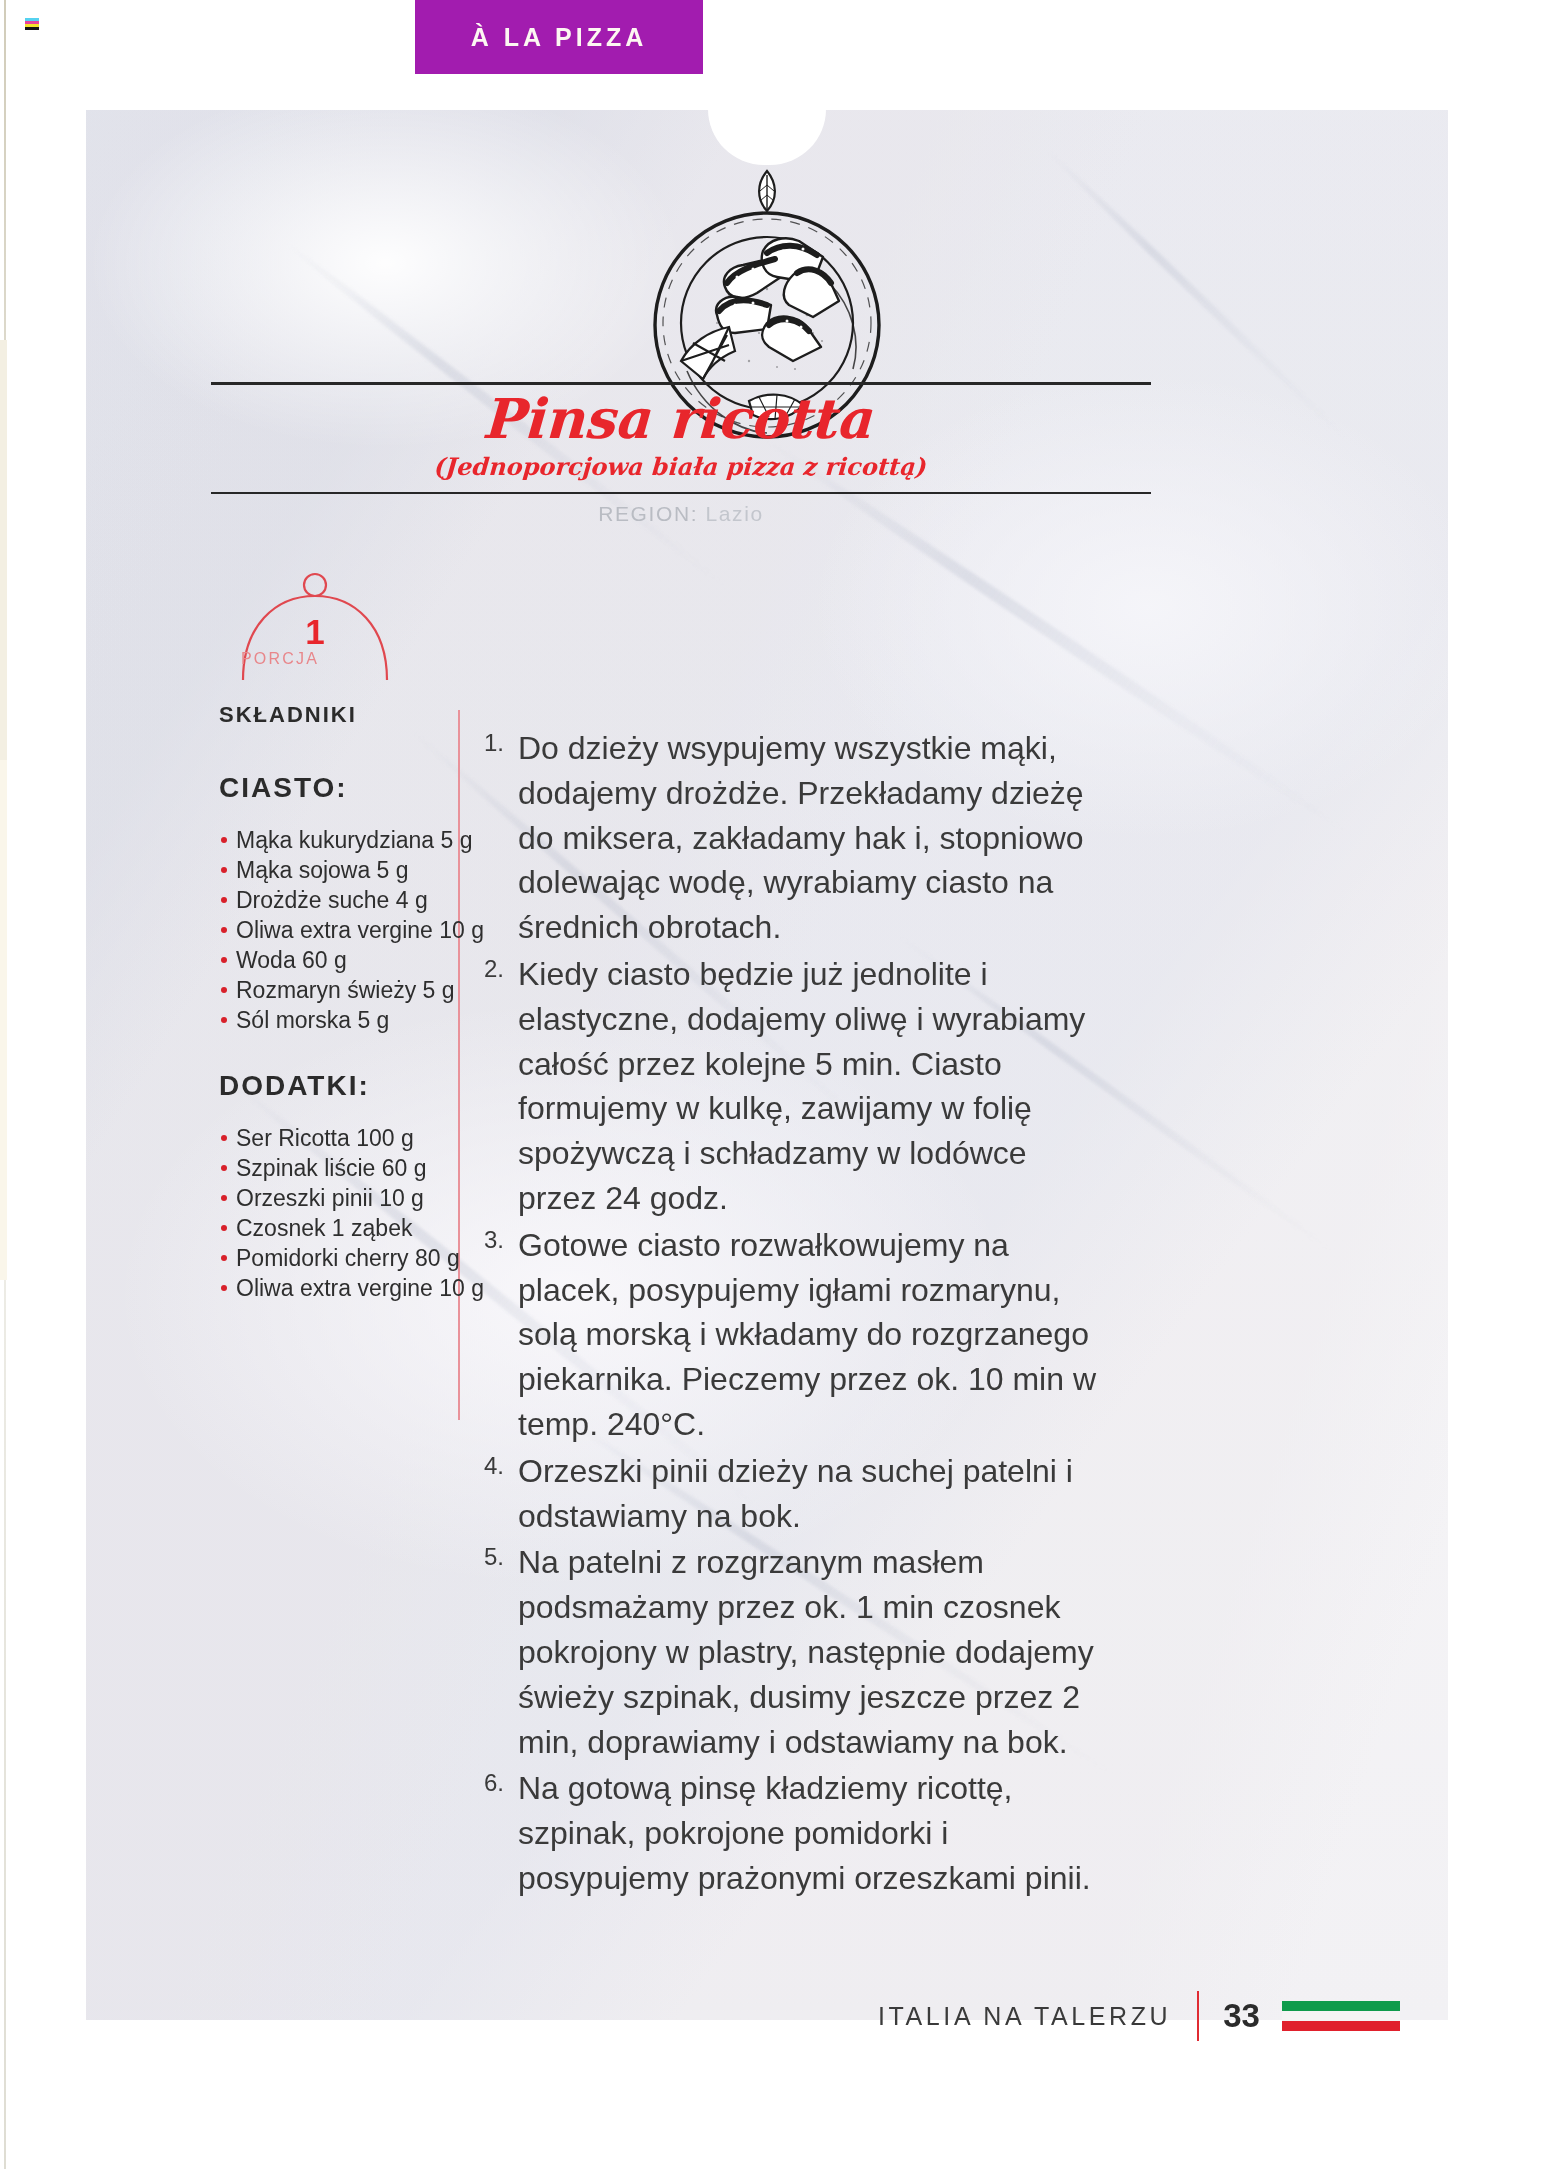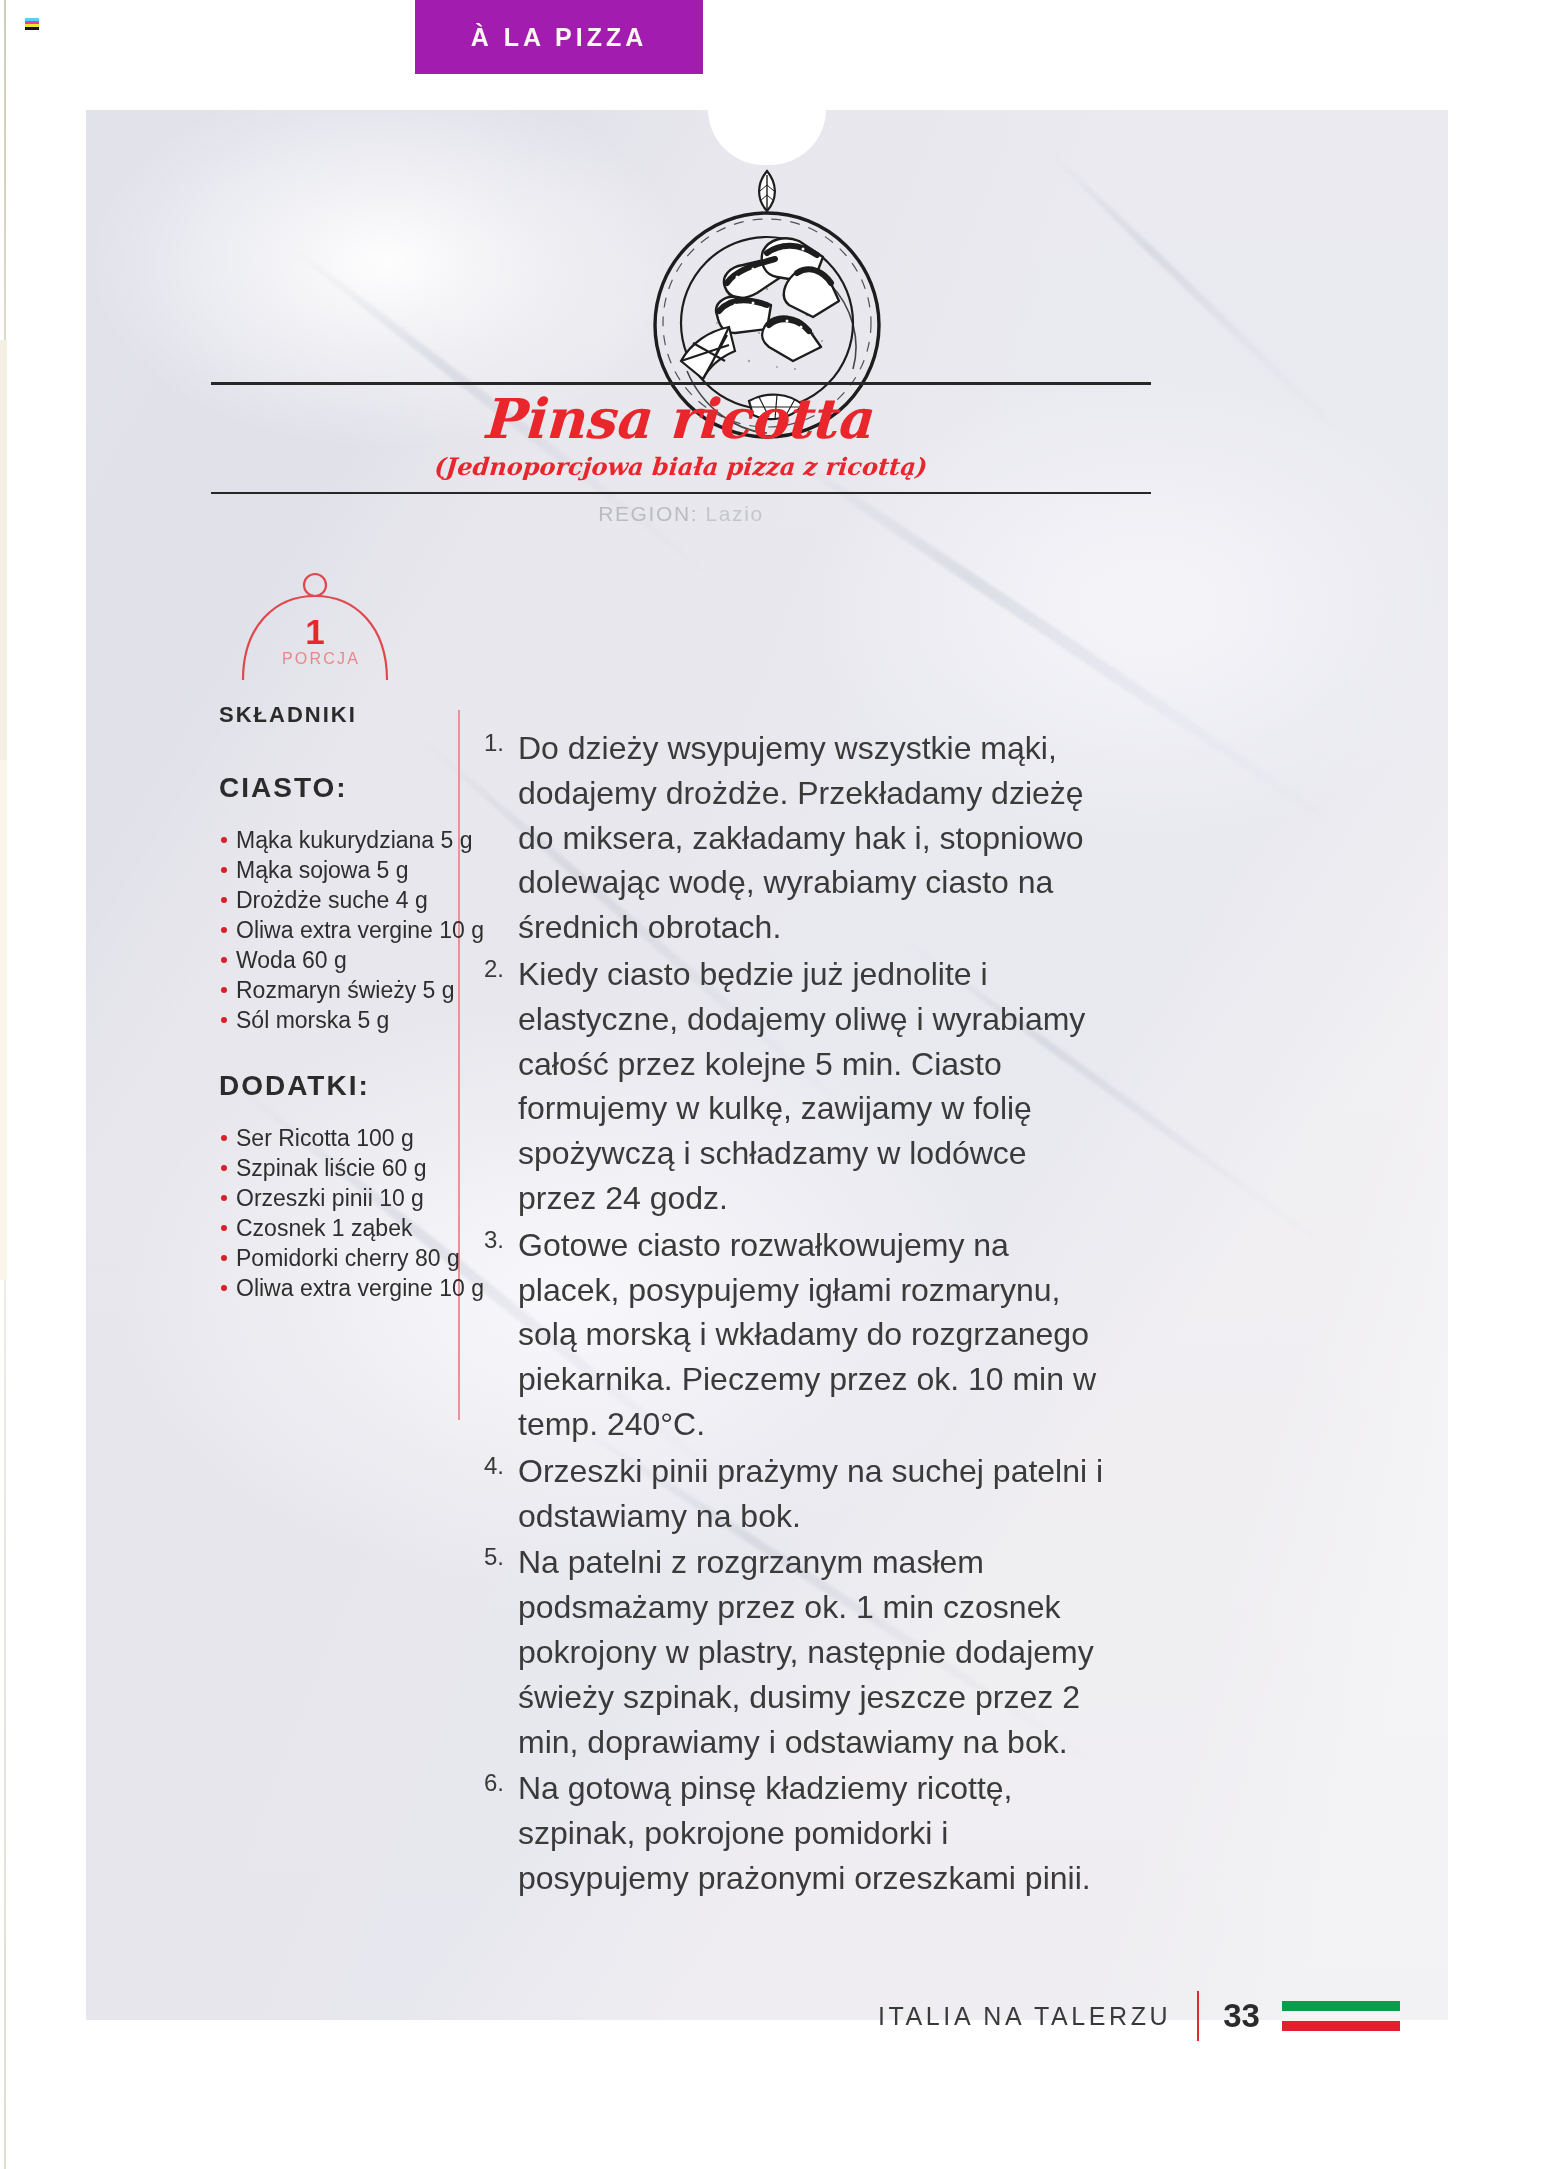--- a/index.html
+++ b/index.html
@@ -183,21 +183,20 @@
     color: #e8262c;
     font-size: 35px;
     font-weight: bold;
     font-family: "Liberation Sans", sans-serif;
     line-height: 1;
   }
   .portions .word {
     position: absolute;
     left: 12px; right: 0;
     top: 80px;
-    text-align: center;
     color: #e8878b;
     font-size: 16px;
     letter-spacing: 2.2px;
     font-family: "Liberation Sans", sans-serif;
   }
 
   
   .col-left {
     position: absolute;
     left: 133px;
@@ -489,21 +488,21 @@
       <li>Pomidorki cherry 80 g</li>
       <li>Oliwa extra vergine 10 g</li>
     </ul>
   </div>
 
   <div class="col-right">
     <ol class="prep-list">
       <li>Do dzieży wsypujemy wszystkie mąki, dodajemy drożdże. Przekładamy dzieżę do miksera, zakładamy hak i, stopniowo dolewając wodę, wyrabiamy ciasto na średnich obrotach.</li>
       <li>Kiedy ciasto będzie już jednolite i elastyczne, dodajemy oliwę i wyrabiamy całość przez kolejne 5 min. Ciasto formujemy w kulkę, zawijamy w folię spożywczą i schładzamy w lodówce przez 24 godz.</li>
       <li>Gotowe ciasto rozwałkowujemy na placek, posypujemy igłami rozmarynu, solą morską i wkładamy do rozgrzanego piekarnika. Pieczemy przez ok. 10 min w temp. 240°C.</li>
-      <li>Orzeszki pinii prażymy na suchej patelni i odstawiamy na bok.</li>
+      <li>Orzeszki pinii dzieży na suchej patelni i odstawiamy na bok.</li>
       <li>Na patelni z rozgrzanym masłem podsmażamy przez ok. 1 min czosnek pokrojony w plastry, następnie dodajemy świeży szpinak, dusimy jeszcze przez 2 min, doprawiamy i odstawiamy na bok.</li>
       <li>Na gotową pinsę kładziemy ricottę, szpinak, pokrojone pomidorki i posypujemy prażonymi orzeszkami pinii.</li>
     </ol>
   </div>
 
 </div>
 
 <div class="footer-bar">
   <span class="footer-title">ITALIA NA TALERZU</span>
   <span class="footer-sep"></span>

